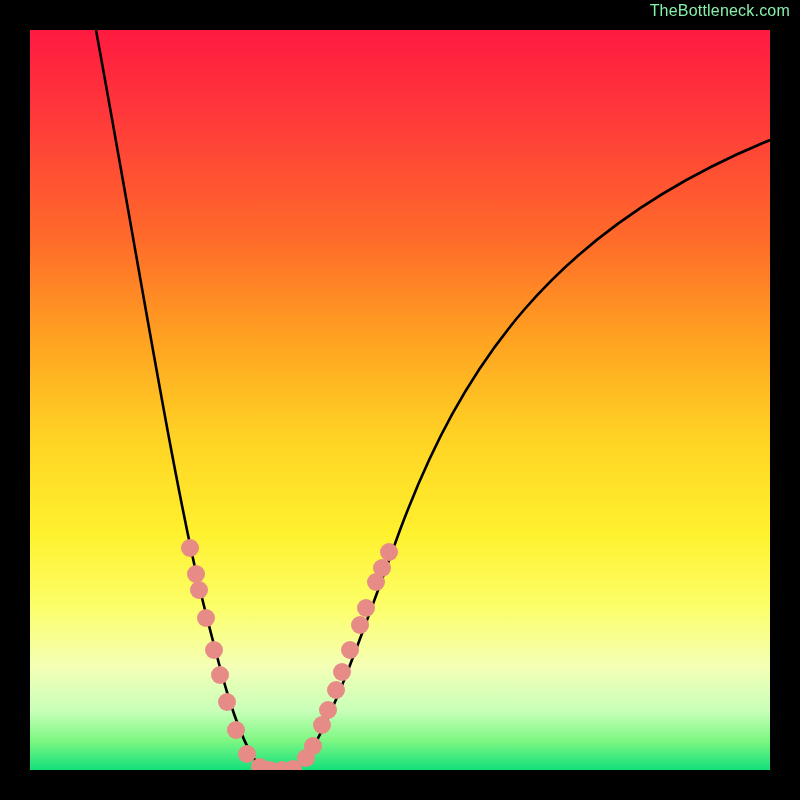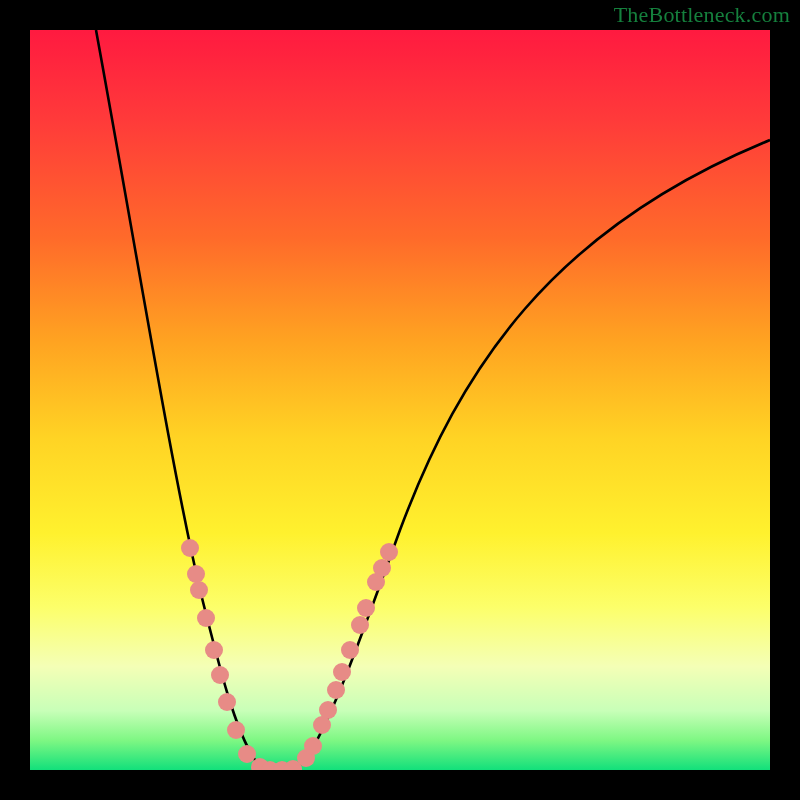--- a/index.html
+++ b/index.html
@@ -41,23 +41,23 @@
     position: absolute;
     left: 0;
     top: 0;
     width: 740px;
     height: 740px;
   }
   .watermark {
     position: absolute;
     top: 2px;
     right: 10px;
-    font-family: Liberation Serif, serif;
-    font-size: 22px;
-    color: #15803d;
+    font-family: Liberation Sans, sans-serif;
+    font-size: 16px;
+    color: #86efac;
     letter-spacing: 0.2px;
     user-select: none;
   }
 </style>
 </head>
 <body>
 
 <div class="frame">
   <div class="watermark">TheBottleneck.com</div>
   <div class="plot">

